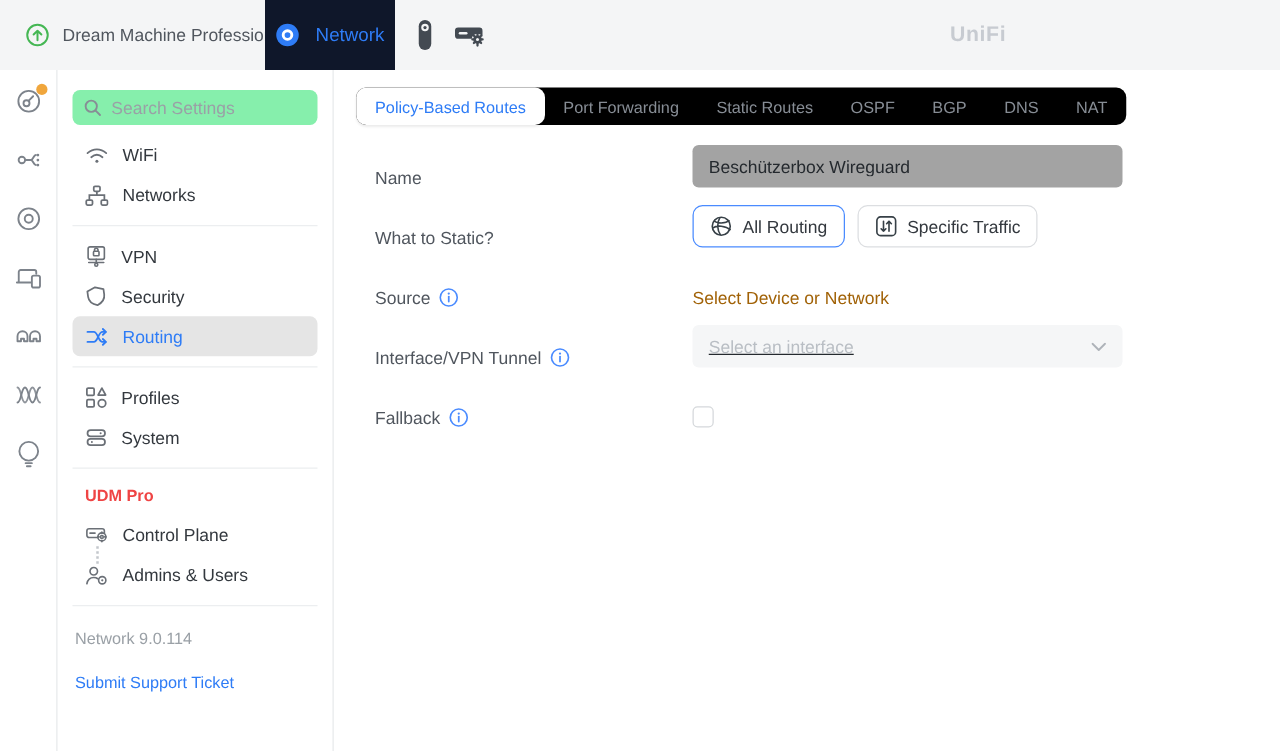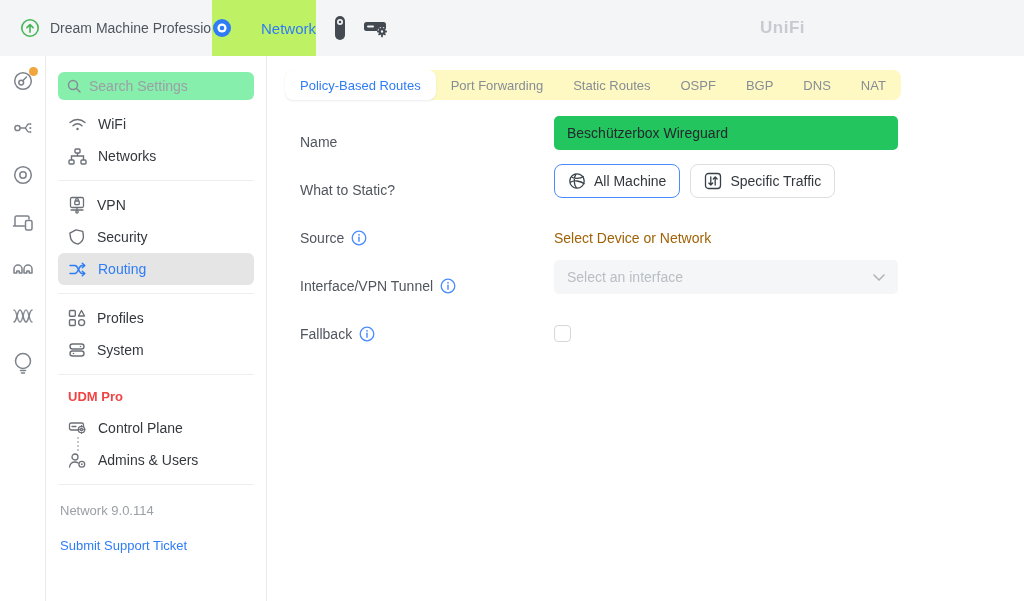--- a/index.html
+++ b/index.html
@@ -6,21 +6,21 @@
   html,body { width:1024px; height:601px; }
   body {
     font-family:"Liberation Sans","DejaVu Sans",sans-serif;
     background:#ffffff; color:#24292e; overflow:hidden; position:relative;
   }
   
   .topbar { height:56px; background:#f4f5f6; display:flex; align-items:center; position:relative; }
   .console-switcher { display:flex; align-items:center; gap:10px; padding-left:20px; cursor:pointer; }
   .console-name { font-size:14px; color:#50565e; }
   .chev { margin-left:2px; }
-  .network-tab { position:absolute; left:212px; top:0; width:104px; height:56px; background:#bef264; display:flex; align-items:center; justify-content:space-between; gap:12px; }
+  .network-tab { position:absolute; left:212px; top:0; width:104px; height:56px; background:#0f172a; display:flex; align-items:center; justify-content:center; gap:12px; }
   .network-label { font-size:15px; color:#2e7cf6; }
   .topbar-iconbtn { display:flex; align-items:center; justify-content:center; width:36px; height:56px; cursor:pointer; }
   .tb-icons { position:absolute; left:322px; top:0; display:flex; }
   .unifi-logo { position:absolute; left:760px; top:0; height:56px; display:flex; align-items:center; font-size:17px; font-weight:bold; letter-spacing:0.5px; color:#c7cbd1; }
   
   .app-row { display:flex; height:545px; }
   .rail { width:46px; border-right:1px solid #e8eaec; display:flex; flex-direction:column; align-items:center; padding-top:14px; gap:25px; }
   .rail-item { position:relative; width:24px; height:22px; display:flex; align-items:center; justify-content:center; cursor:pointer; }
   .notif-dot { position:absolute; top:-3px; right:-3px; width:9px; height:9px; border-radius:50%; background:#f0a63c; }
   .settings-nav { width:221px; border-right:1px solid #e8eaec; padding:16px 12px 0 12px; display:flex; flex-direction:column; }
@@ -30,32 +30,32 @@
   .nav-item { height:32px; display:flex; align-items:center; gap:11px; padding:0 10px; border-radius:6px; font-size:14px; color:#33383e; cursor:pointer; }
   .nav-item.active { background:#e5e5e5; color:#2e7cf6; }
   .nav-divider { border-top:1px solid #eceef0; margin:8px 0; }
   .nav-heading { font-size:13px; font-weight:bold; color:#ef4444; padding:6px 10px 8px 10px; }
   .device-items { position:relative; }
   .connector { position:absolute; left:19px; top:25px; height:14px; border-left:2px dotted #c3c7cc; }
   .nav-version { font-size:13px; color:#9aa0a6; padding:10px 2px 0 2px; }
   .support-link { font-size:13px; color:#2e7cf6; padding:0 2px; margin-top:20px; cursor:pointer; }
   
   .main { flex:1; padding:14px 0 0 18px; }
-  .tabs-pill { display:inline-flex; background:#fef9c3; border-radius:8px; height:30px; align-items:flex-end; }
+  .tabs-pill { display:inline-flex; background:#000000; border-radius:8px; height:30px; align-items:flex-end; }
   .tab { font-size:13px; color:#878d95; padding:0 15px; height:30px; display:flex; align-items:center; border-radius:8px; cursor:pointer; white-space:nowrap; }
   .tab.active { background:#ffffff; color:#2e7cf6; box-shadow:0 1px 2px rgba(0,0,0,0.08); }
   .form { margin-top:16px; padding-left:15px; }
   .form-row { display:flex; align-items:flex-end; min-height:34px; margin-bottom:14px; }
   .form-label { width:254px; font-size:14px; color:#50565e; display:flex; align-items:center; gap:7px; }
-  .text-input { width:344px; height:34px; background:#22c55e; border:none; border-radius:5px; padding:0 13px; font-size:14px; color:#24292e; font-family:inherit; outline:none; }
+  .text-input { width:344px; height:34px; background:#a3a3a3; border:none; border-radius:5px; padding:0 13px; font-size:14px; color:#24292e; font-family:inherit; outline:none; }
   .seg-group { display:flex; gap:10px; }
   .seg-btn { height:34px; display:flex; align-items:center; gap:8px; padding:0 13px; border-radius:8px; background:#fff; font-size:14px; color:#33383e; border:1px solid #dcdee1; cursor:pointer; }
   .seg-btn.selected { border:1.5px solid #4a8bff; }
   .link { font-size:14px; color:#a16207; cursor:pointer; }
-  .select-field { width:344px; height:34px; background:#f5f6f7; border-radius:5px; display:flex; align-items:center; justify-content:space-between; padding:0 13px; cursor:default; }
+  .select-field { width:344px; height:34px; background:#f5f6f7; border-radius:5px; display:flex; align-items:center; justify-content:space-between; padding:0 13px; cursor:default;text-decoration:underline; }
   .select-placeholder { font-size:14px; color:#b9bec4; }
   .checkbox { width:17px; height:17px; border:1px solid #d5d8db; border-radius:4px; background:#fff; cursor:pointer; }
   svg { display:block; }
 </style>
 </head>
 <body>
 
 <div class="topbar">
   <div class="console-switcher">
     <span>
@@ -306,21 +306,21 @@
       <div class="form-row">
         <div class="form-label">What to Static?</div>
         <div class="seg-group">
           <div class="seg-btn selected">
             <span>
               <svg width="18" height="18" viewBox="0 0 18 18" fill="none" stroke="#374047" stroke-width="1.3">
                 <circle cx="9" cy="9" r="7.2"></circle>
                 <path d="M3.2 4.6c2 2.2 9.2 2.6 12.4-.4M2 10.5c3.5-2.5 10.5-2 14.5 1.5M8 1.9C5.5 6 5.5 12 8.5 16.1"></path>
               </svg>
             </span>
-            <span>All Machine</span>
+            <span>All Routing</span>
           </div>
           <div class="seg-btn">
             <span>
               <svg width="18" height="18" viewBox="0 0 18 18" fill="none" stroke="#374047" stroke-width="1.3">
                 <rect x="1.5" y="1.5" width="15" height="15" rx="3"></rect>
                 <path d="M6.8 5v8M4.9 11l1.9 2 1.9-2M11.2 13V5M9.3 7l1.9-2 1.9 2" stroke-linecap="round" stroke-linejoin="round"></path>
               </svg>
             </span>
             <span>Specific Traffic</span>
           </div>

